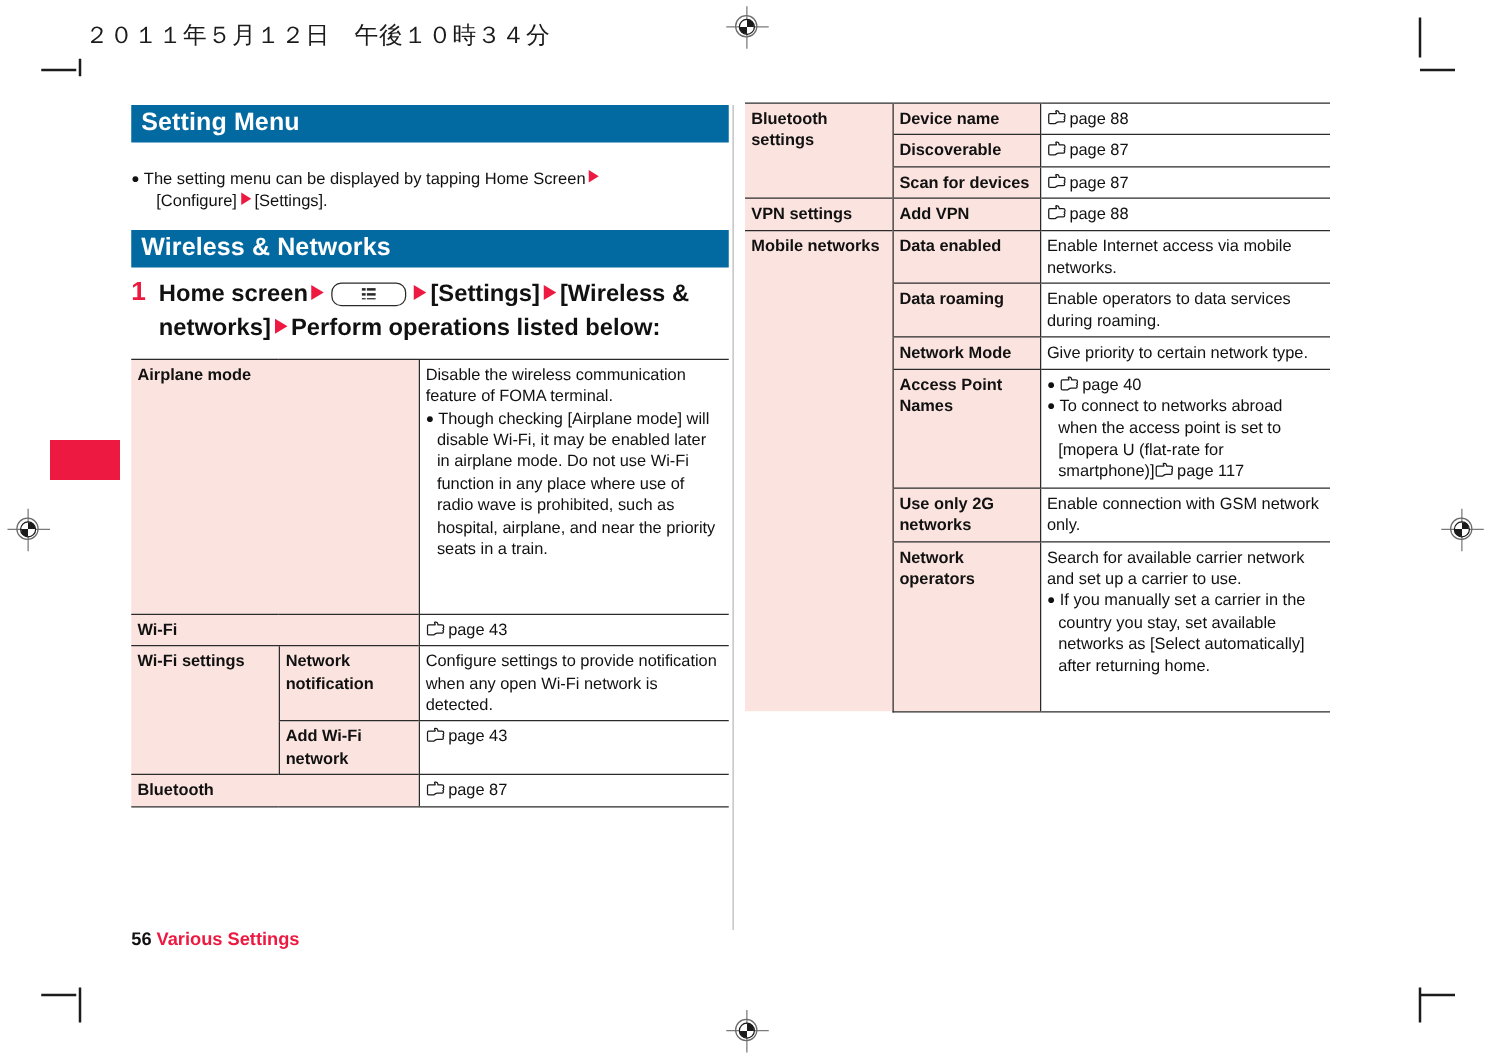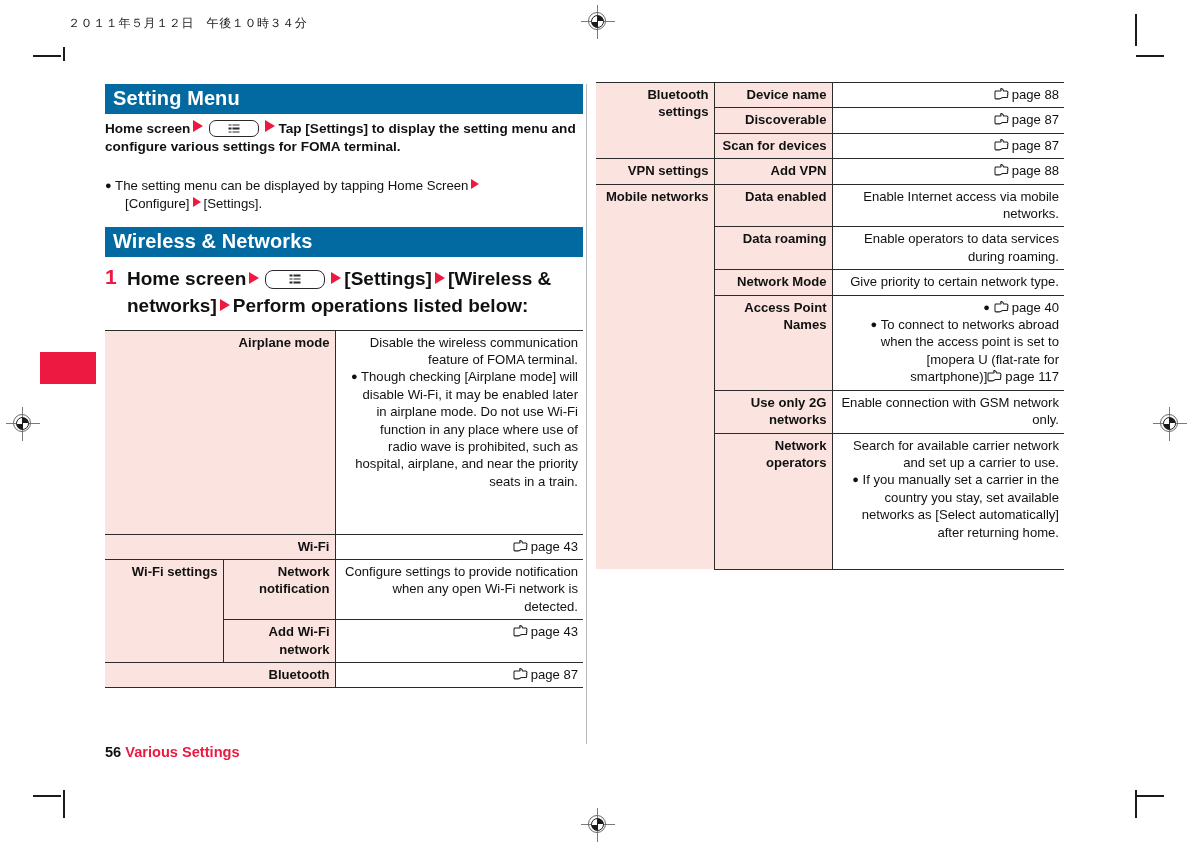--- a/index.html
+++ b/index.html
@@ -27,21 +27,21 @@
   .regmark .hl{position:absolute;top:16.3px;left:0;height:1.2px;width:34px;background:#7a7a7a;}
 
   .cropline{position:absolute;background:#1b1b1b;}
 
   
   .thumb-tab{position:absolute;background:#ED1941;}
 
   
   .doc-date{
     position:absolute;left:68px;top:15px;
-    font-size:12px;letter-spacing:.6px;color:#1b1b1b;
+    font-size:19px;letter-spacing:.6px;color:#1b1b1b;
     font-family:"DejaVu Sans",sans-serif;
     white-space:nowrap;
   }
 
   
   .col-left{position:absolute;left:105px;top:84px;width:478px;}
   .col-right{position:absolute;left:596px;top:82px;width:468px;}
 
   .col-divider{position:absolute;left:586px;top:84px;width:1px;height:660px;background:#b9b9b9;}
 
@@ -101,21 +101,20 @@
     display:inline-block;width:15px;height:13px;position:relative;
     vertical-align:-2px;margin-right:3px;
   }
   .hand svg{position:absolute;left:0;top:0;}
 
   
   table.spec{
     border-collapse:collapse;width:100%;
     table-layout:fixed;
     margin-top:10px;
-    text-align:right;
   }
   table.spec td{
     vertical-align:top;
     padding:3px 5px 4px 5px;
     font-size:13.1px;line-height:1.33;
     border-top:1.1px solid #2b2b2b;
     border-bottom:1.1px solid #2b2b2b;
   }
   table.spec .th{
     background:#FBE4DF;font-weight:bold;
@@ -182,30 +181,20 @@
   <div class="thumb-tab" style="left:40px;top:352px;width:56px;height:32px;"></div>
 
   <div class="doc-date">２０１１年５月１２日　午後１０時３４分</div>
 
   <div class="col-divider"></div>
 
   <div class="col-left">
 
     <div class="banner">Setting Menu</div>
 
-    <div class="lead">
-      <span>Home screen</span><span class="tri"></span><span class="menukey"><i>
-            <b></b>
-            <s></s>
-            <b></b>
-            <s></s>
-            <b></b>
-            <s></s>
-          </i></span><span class="tri"></span><span>Tap [Settings] to display the setting menu and configure various settings for FOMA terminal.</span>
-    </div>
 
     <div class="bullet-line">
       <span class="dot">●</span>
       <span>The setting menu can be displayed by tapping Home Screen</span><span class="tri sm"></span>
       <span class="sub"><span>[Configure]</span><span class="tri sm"></span><span>[Settings].</span></span>
     </div>
 
     <div style="height:14px"></div>
 
     <div class="banner second">Wireless &amp; Networks</div>

